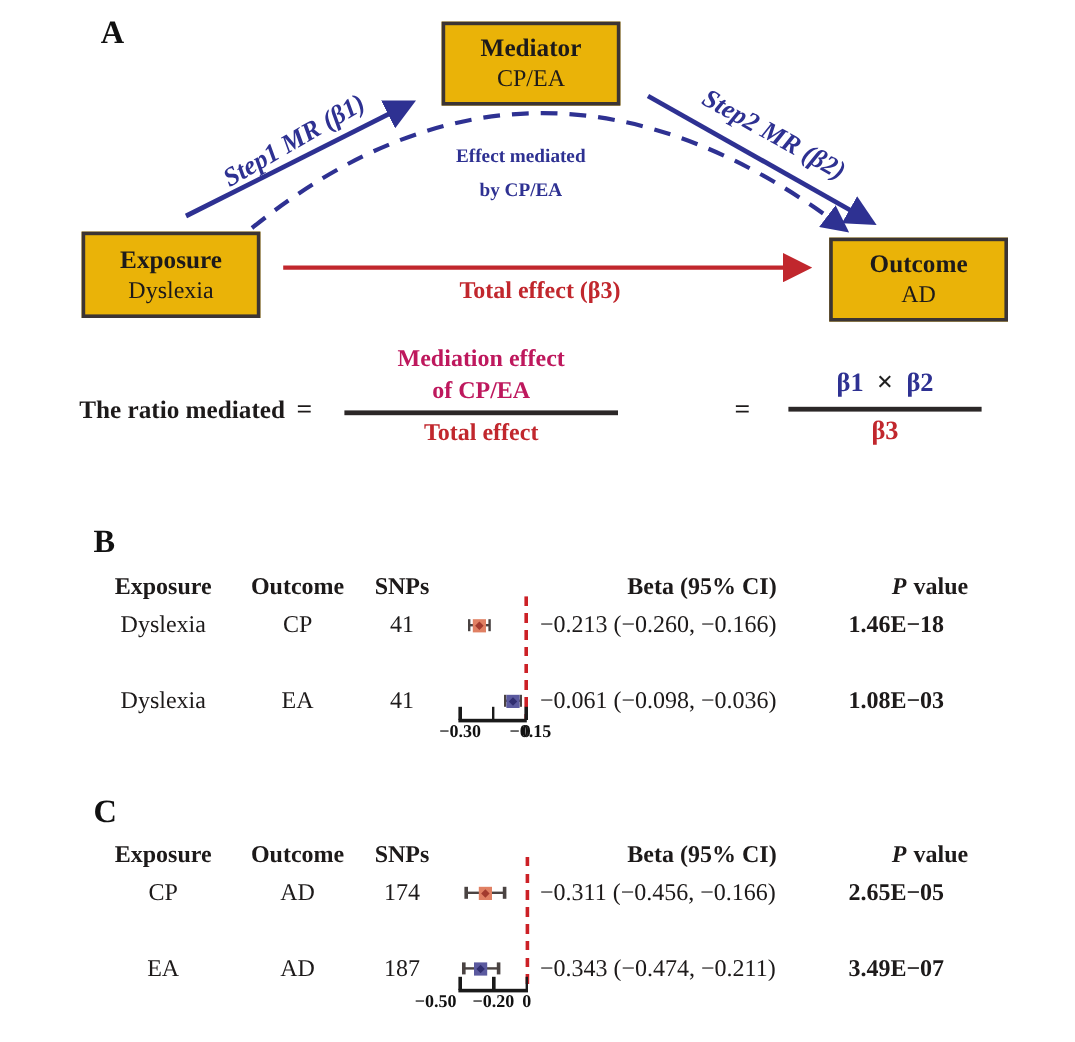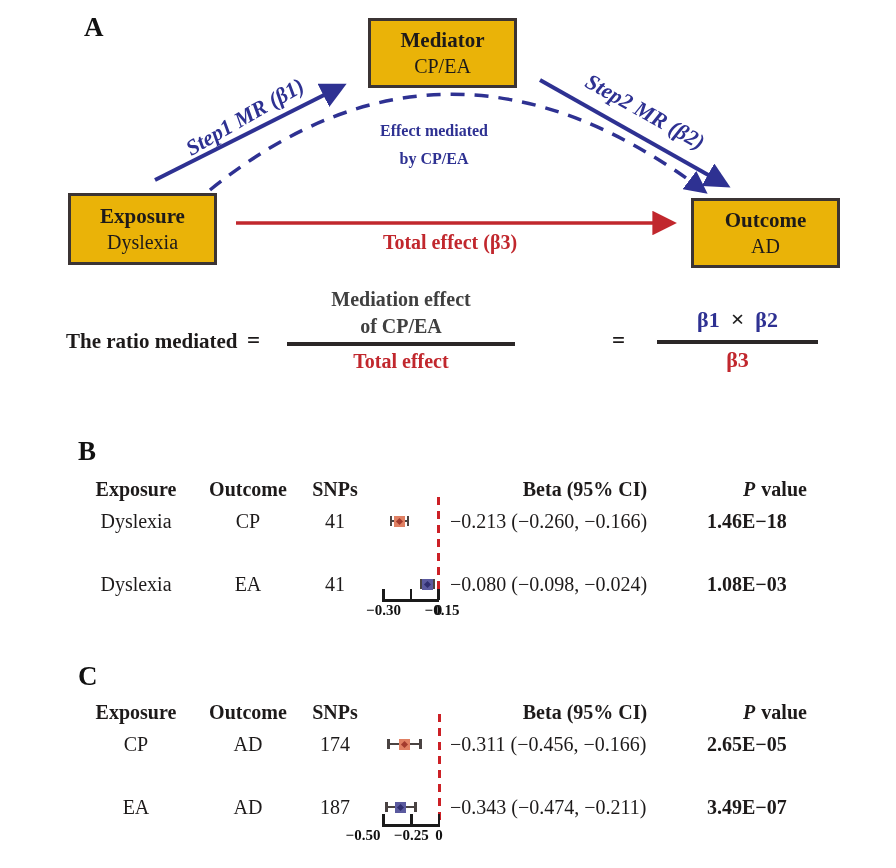--- a/index.html
+++ b/index.html
@@ -19,21 +19,21 @@
   .mediated{position:absolute;left:334px;top:117px;width:200px;text-align:center;color:#2E3192;
             font-weight:bold;font-size:16px;line-height:28px;}
   .total-label{position:absolute;left:350px;top:231px;width:200px;text-align:center;color:#C1272D;
                font-weight:bold;font-size:20px;}
   
   .f-lhs{position:absolute;left:66px;top:329px;font-weight:bold;font-size:21px;white-space:nowrap;}
   .f-eq{position:absolute;font-weight:bold;font-size:23px;top:328px;}
   .f-eq1{left:247px;} .f-eq2{left:612px;}
   .frac{position:absolute;text-align:center;font-weight:bold;}
   .frac1{left:287px;top:286px;width:228px;}
-  .frac1 .num{color:#404040;font-size:20px;line-height:27px;}
+  .frac1 .num{color:#be185d;font-size:20px;line-height:27px;}
   .frac-bar{border-top:4px solid #2B2727;margin-top:2px;}
   .frac1 .den{color:#C1272D;font-size:20px;margin-top:4px;}
   .frac2{left:657px;top:301px;width:161px;}
   .frac2 .num{font-size:22px;line-height:36px;}
   .frac2 .beta-blue{color:#2E3192;}
   .frac2 .times{color:#222;font-size:24px;padding:0 11px;}
   .frac2 .den{color:#C1272D;font-size:22px;margin-top:3px;}
   
   .forest-row{position:absolute;left:0;width:896px;height:26px;line-height:26px;font-size:20px;}
   .col{position:absolute;top:0;height:26px;white-space:nowrap;}
@@ -159,21 +159,21 @@
     <span class="col col-outcome">EA</span>
     <span class="col col-snps">41</span>
     <span class="marker">
         <span class="wh" style="left:420.5333333333333px;width:13.56666666666672px;background:#4A4342"></span>
         <span class="cap" style="left:419.5333333333333px;background:#4A4342"></span>
         <span class="cap" style="left:432.6px;background:#4A4342"></span>
         <span class="sq" style="left:421.81666666666666px;background:#5B5A9F">
           <span class="sq-core" style="background:#302E70"></span>
         </span>
       </span>
-    <span class="col col-beta">−0.080 (−0.098, −0.024)</span>
+    <span class="col col-beta">−0.061 (−0.098, −0.036)</span>
     <span class="col col-p">1.08E−03</span>
   </div>
 
   <div class="refline refline-b" style="left: 437px;"></div>
   <div class="axis-line axis-line-b"></div>
   <div class="tickmark tm-b" style="left: 382.25px;"></div>
   <div class="tickmark tm-b" style="left: 409.75px;"></div>
   <div class="tickmark tm-b" style="left: 437.25px;"></div>
   <div class="ticklabel tl-b" style="left: 359.5px;">−0.30</div>
   <div class="ticklabel tl-b" style="left: 387px; margin-left: 31px;">−0.15</div>
@@ -220,16 +220,16 @@
     <span class="col col-beta">−0.343 (−0.474, −0.211)</span>
     <span class="col col-p">3.49E−07</span>
   </div>
 
   <div class="refline refline-c" style="left: 437.5px;"></div>
   <div class="axis-line axis-line-c"></div>
   <div class="tickmark tm-c" style="left: 382.25px;"></div>
   <div class="tickmark tm-c" style="left: 410px;"></div>
   <div class="tickmark tm-c" style="left: 437.75px;"></div>
   <div class="ticklabel tl-c" style="left: 339px;">−0.50</div>
-  <div class="ticklabel tl-c" style="left: 387.25px;">−0.25</div>
+  <div class="ticklabel tl-c" style="left: 387.25px;">−0.20</div>
   <div class="ticklabel tl-c" style="left: 415px;">0</div>
 
 </div>
 
 </body></html>

